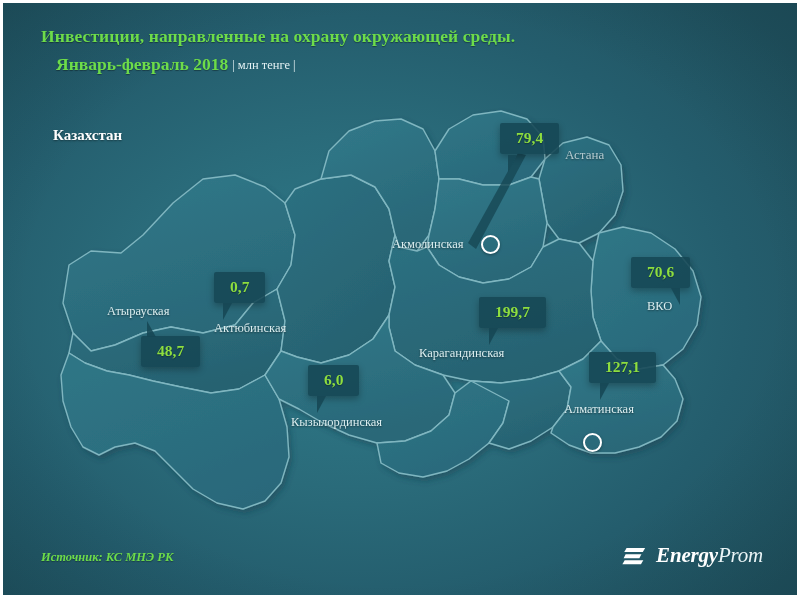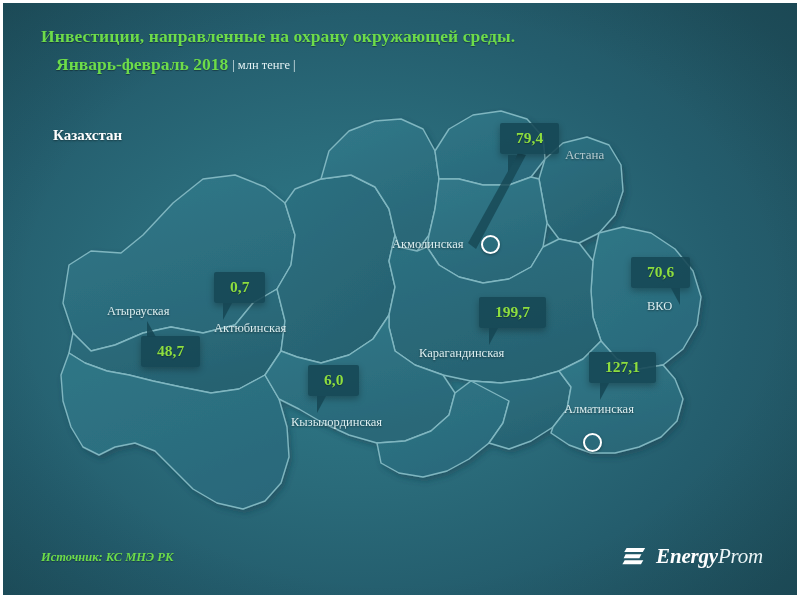--- a/index.html
+++ b/index.html
@@ -54,21 +54,21 @@
             text-shadow:0 1px 2px rgba(0,0,0,.45);}
   .citylabel{position:absolute;color:#b6ccd1;font-size:13px;white-space:nowrap;
              text-shadow:0 1px 2px rgba(0,0,0,.4);margin-top:16px;}
   .citydot{position:absolute;width:15px;height:15px;border-radius:50%;
            border:2.2px solid #ffffff;background:transparent;
            box-shadow:0 1px 3px rgba(0,0,0,.35);}
 
   
   #source{position:absolute;left:38px;bottom:30px;color:#6ddc4a;font-size:12.5px;
           font-style:italic;font-weight:bold;text-shadow:0 1px 1px rgba(0,0,0,.3);}
-  #logo{position:absolute;right:34px;bottom:26px;display:flex;align-items:center;gap:9px;}
+  #logo{position:absolute;right:34px;bottom:26px;display:flex;align-items:flex-start;gap:9px;}
   #logo-mark{width:26px;height:26px;}
   #logo-text{font-size:21px;color:#ffffff;font-style:italic;letter-spacing:-.2px;}
   #logo-text b{font-weight:bold;}
   #logo-text span{font-weight:normal;color:#eaf4f6;}
 </style>
 </head>
 <body>
 
 <div id="canvas">
 

